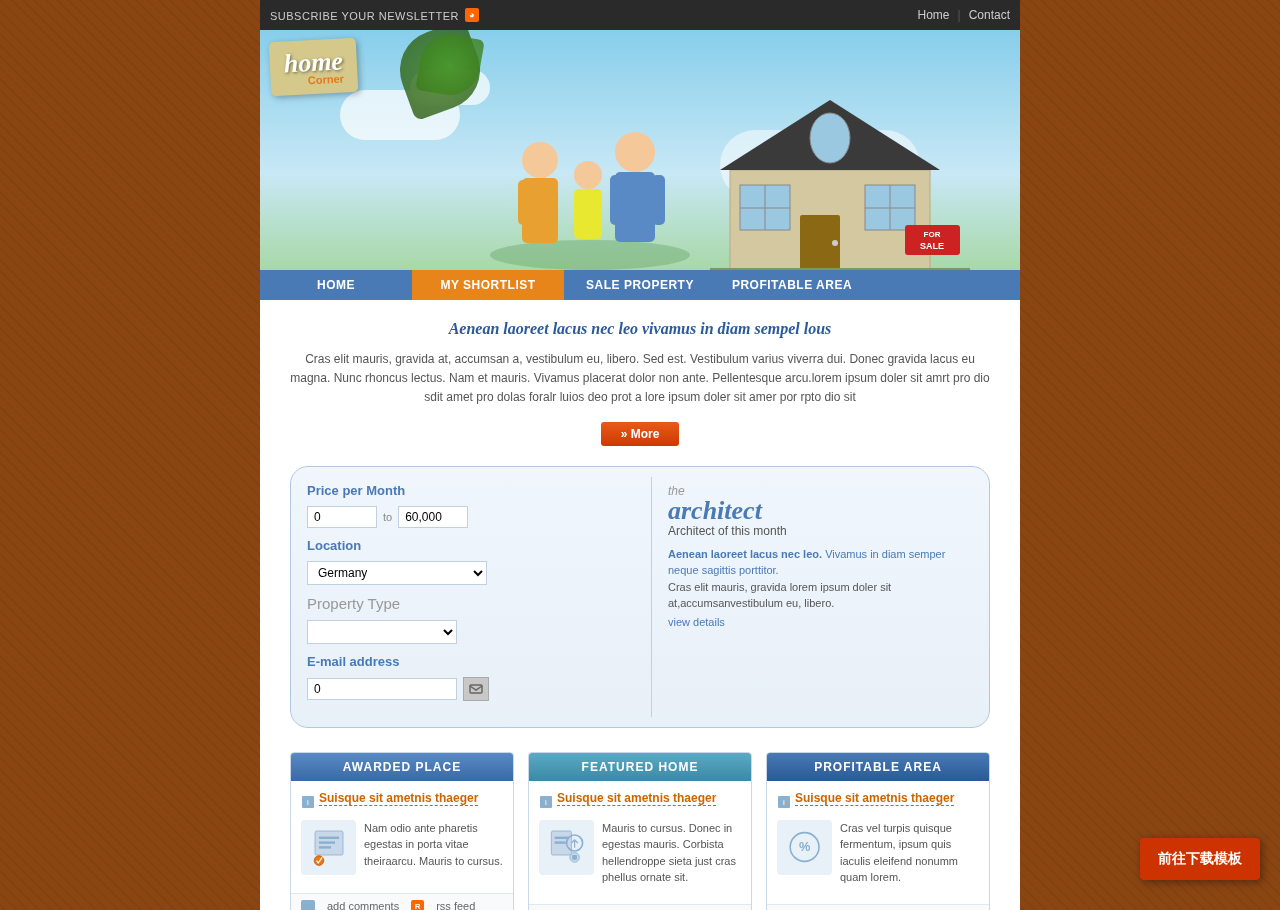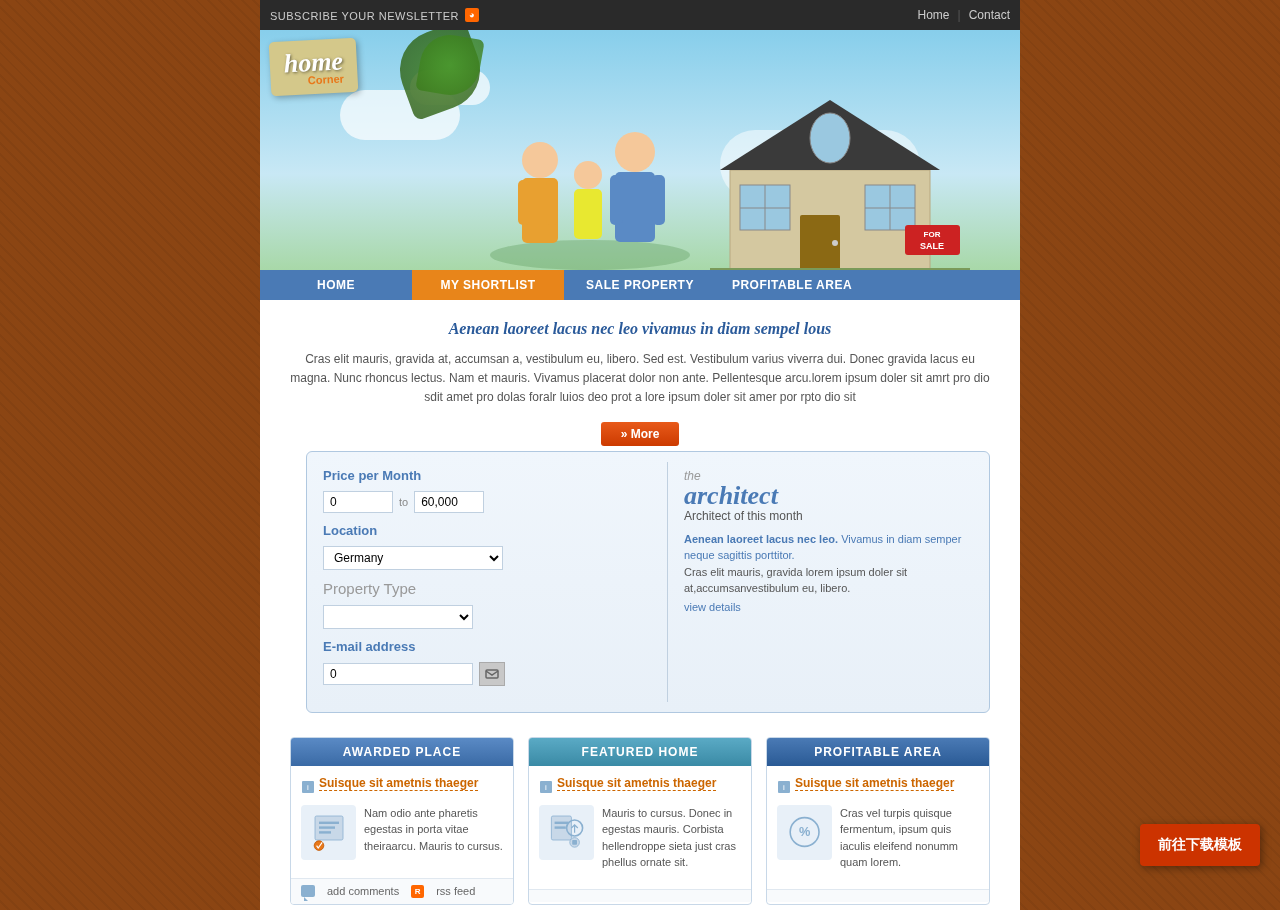--- a/index.html
+++ b/index.html
@@ -191,21 +191,21 @@
     }
     .intro-text {
       text-align: center;
       color: #555;
       font-size: 12px;
       line-height: 1.6;
       margin-bottom: 14px;
     }
     .more-btn-wrap {
       text-align: center;
-      margin-bottom: 5px;
+      margin-bottom: 20px;
       text-decoration: underline;
     }
     .more-btn {
       display: inline-block;
       background: linear-gradient(180deg, #e85a1a, #cc3a00);
       color: #fff;
       font-size: 12px;
       font-weight: bold;
       padding: 5px 20px;
       border-radius: 3px;
@@ -408,43 +408,42 @@
       align-items: center;
       justify-content: center;
       color: #fff;
       font-size: 8px;
       font-weight: bold;
     }
 
     
     .download-btn {
       position: fixed;
-      bottom: 44px;
+      bottom: 30px;
       right: 20px;
       background: #cc3300;
       color: #fff;
       padding: 12px 18px;
       border-radius: 4px;
       font-size: 14px;
       font-weight: bold;
       cursor: pointer;
       box-shadow: 2px 2px 8px rgba(0,0,0,0.4);
       z-index: 1000;
     }
 
     
     .search-architect-wrap {
       display: flex;
       gap: 0;
       border: 1px solid #b0c8e0;
-      border-radius: 6px;
+      border-radius: 18px;
       margin-bottom: 24px;
       background: linear-gradient(180deg, #f0f6fc, #e8f0f8);
       overflow: hidden;
-      margin-left: 16px;
     }
     .search-form-area {
       flex: 0 0 360px;
       padding: 16px;
     }
     .divider-vert {
       width: 1px;
       background: #c0d0e0;
       margin: 10px 0;
     }

